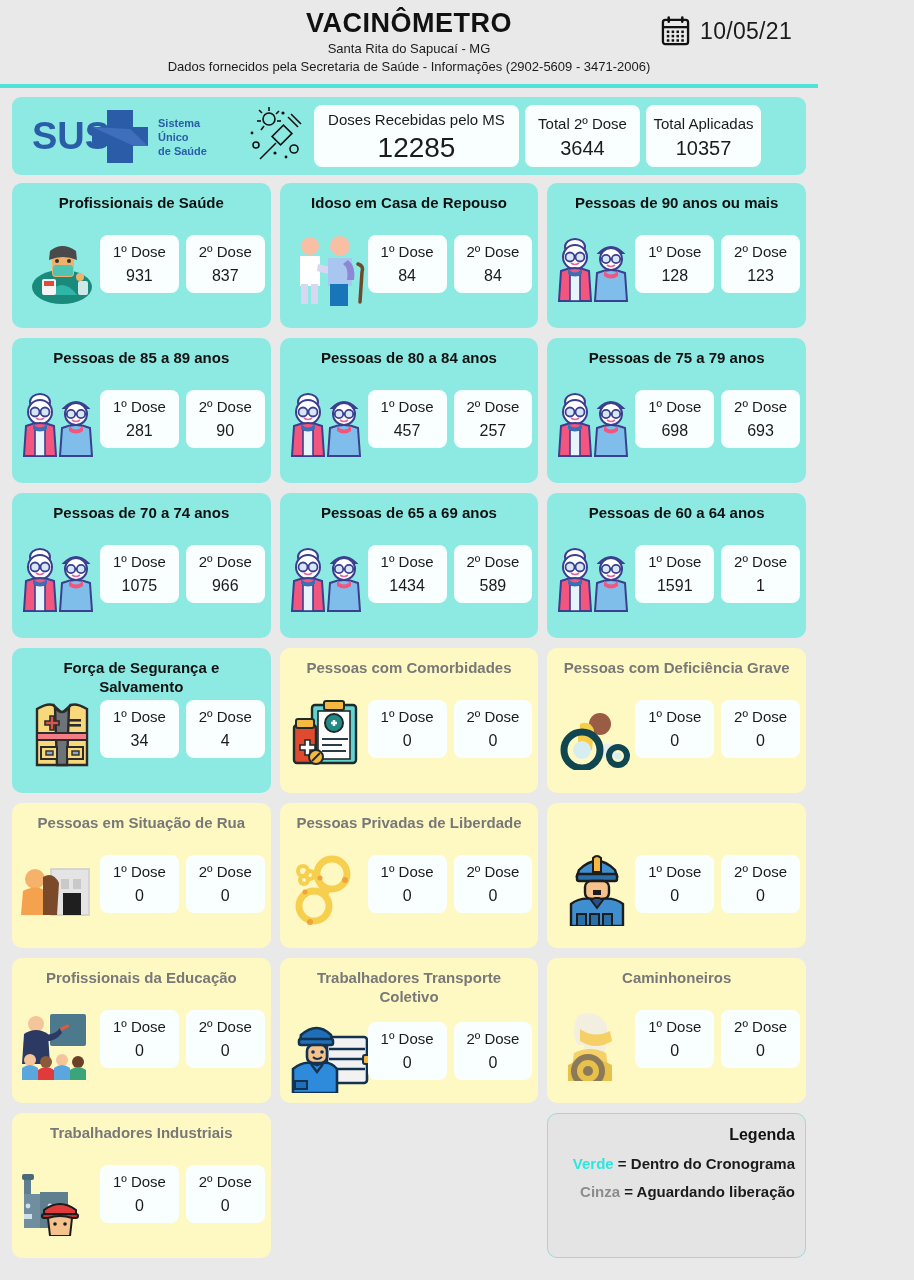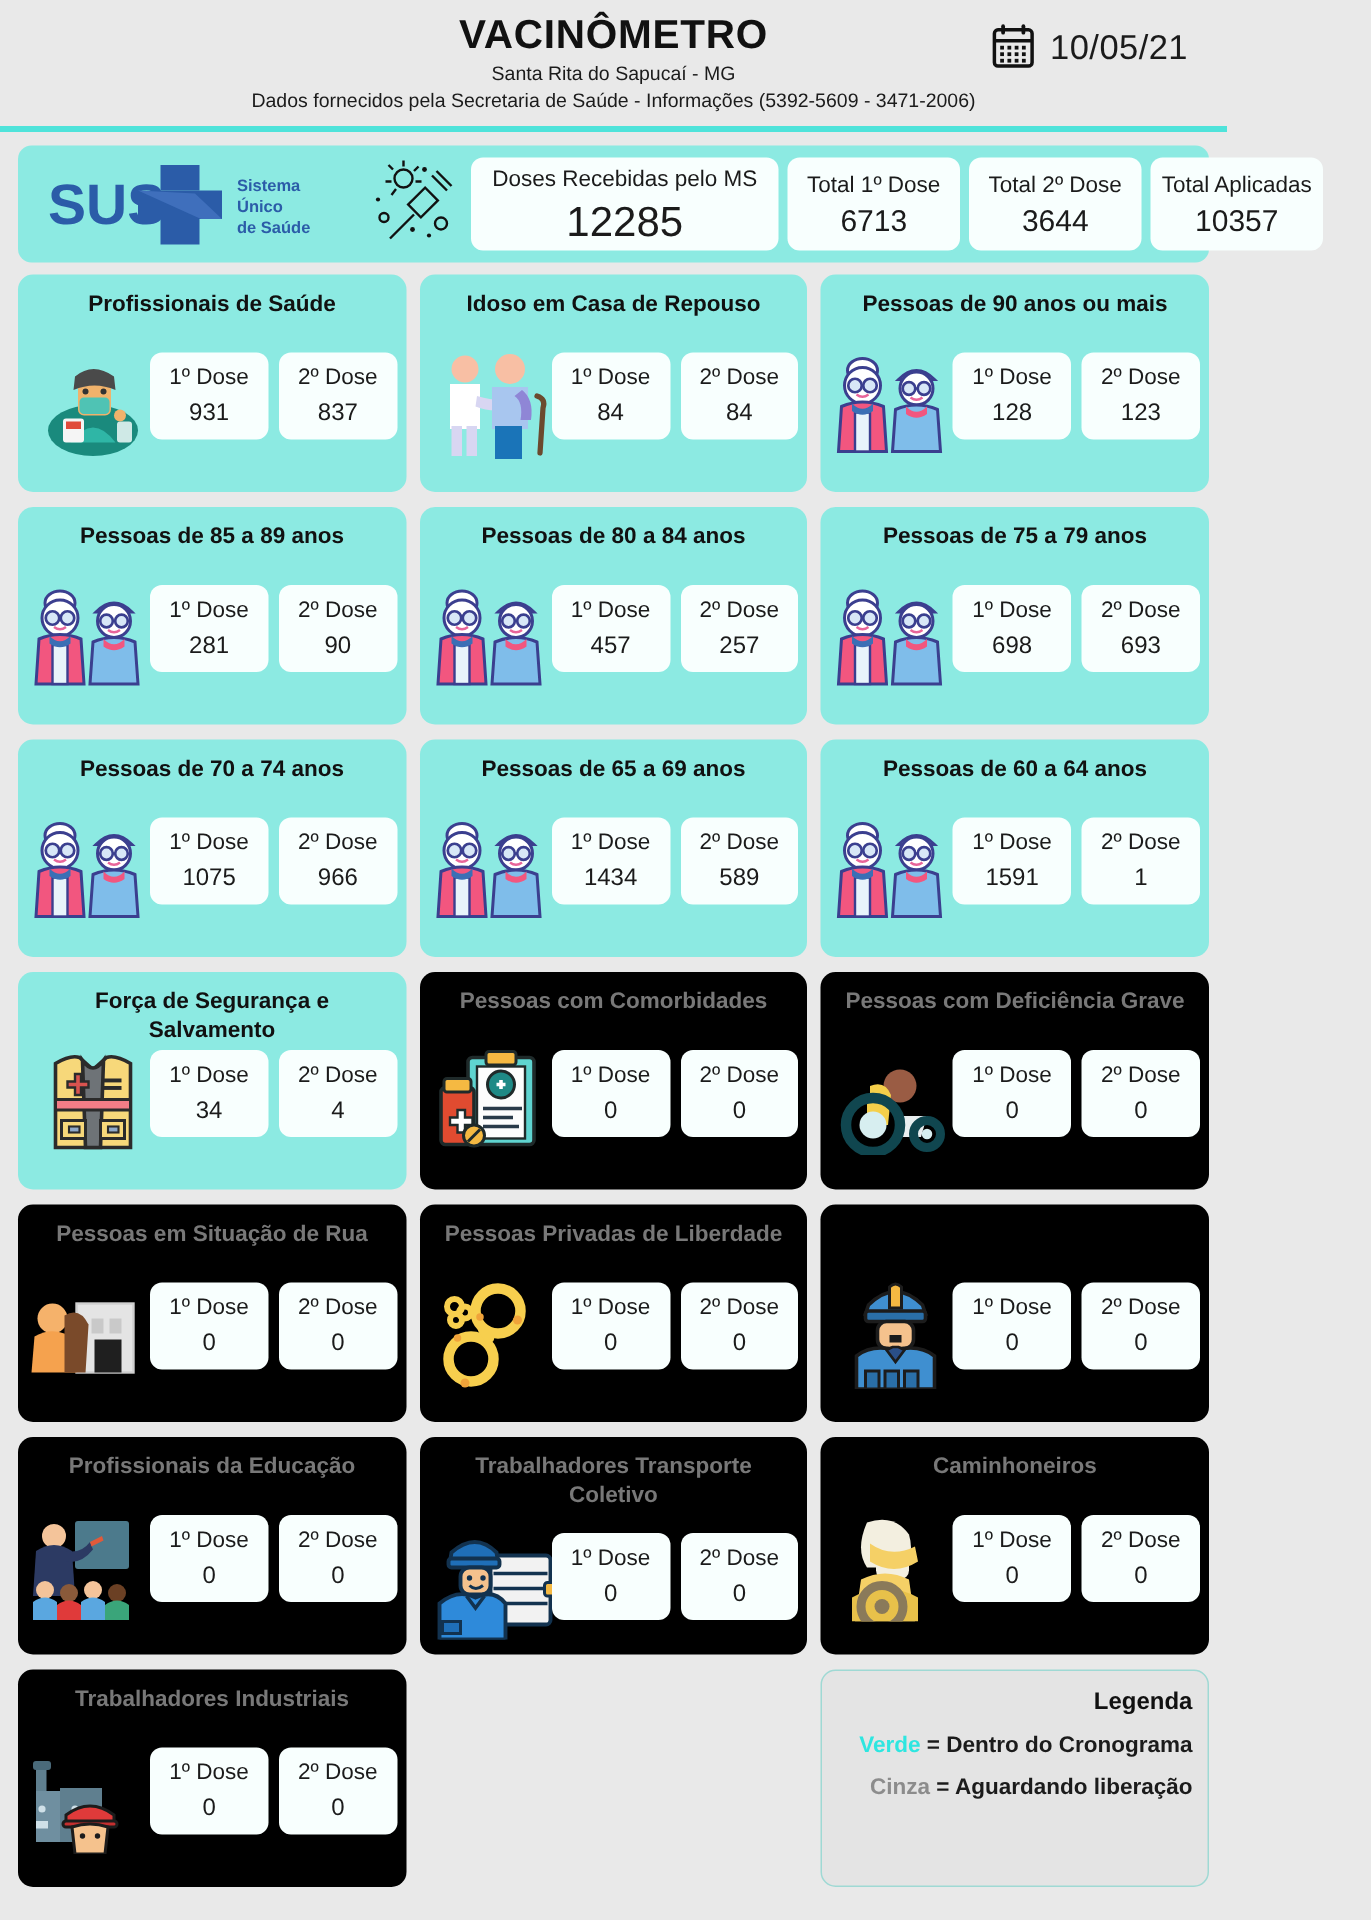--- a/index.html
+++ b/index.html
@@ -67,21 +67,21 @@
     gap: 10px 9px;
   }
   .card {
     border-radius: 10px;
     height: 145px;
     position: relative;
     padding: 6px 6px 0 6px;
     overflow: hidden;
   }
   .card.green { background: #8ceae2; }
-  .card.gray  { background: #000000; }
+  .card.gray  { background: #fef9c3; }
 
   .card-title {
     text-align: center;
     font-size: 15px;
     font-weight: bold;
     line-height: 1.22;
     padding: 5px 4px 0 4px;
   }
   .card.green .card-title { color: #111; }
   .card.gray  .card-title { color: #787878; }
@@ -133,21 +133,21 @@
   .card-empty { background: transparent; }
 </style>
 </head>
 <body>
 
 <div class="page">
 
   <div class="header">
     <div class="header-title">VACINÔMETRO</div>
     <div class="header-sub1">Santa Rita do Sapucaí - MG</div>
-    <div class="header-sub2">Dados fornecidos pela Secretaria de Saúde - Informações (5392-5609 - 3471-2006)</div>
+    <div class="header-sub2">Dados fornecidos pela Secretaria de Saúde - Informações (2902-5609 - 3471-2006)</div>
 
     <div class="date-block">
       <span>
         <svg class="cal-icon" viewBox="0 0 30 31">
           <rect x="2" y="4" width="26" height="25" rx="2.5" fill="none" stroke="#111" stroke-width="2.4"></rect>
           <line x1="2" y1="11.5" x2="28" y2="11.5" stroke="#111" stroke-width="2.4"></line>
           <line x1="8" y1="1.5" x2="8" y2="6" stroke="#111" stroke-width="2.6" stroke-linecap="round"></line>
           <line x1="22" y1="1.5" x2="22" y2="6" stroke="#111" stroke-width="2.6" stroke-linecap="round"></line>
           <g fill="#111">
             <rect x="6" y="15" width="2.6" height="2.6"></rect>
@@ -204,24 +204,20 @@
             <circle cx="6" cy="28" r="1.4"></circle>
         </g>
       </svg>
     </div>
     <div id="totals-container" style="display:flex; gap:6px; flex:1;">
         <div class="totbox big">
           <div class="lbl">Doses Recebidas pelo MS</div>
           <div class="val">12285</div>
         </div>
         <div class="totbox small">
-          <div class="lbl">Total 1º Dose</div>
-          <div class="val">6713</div>
-        </div>
-        <div class="totbox small">
           <div class="lbl">Total 2º Dose</div>
           <div class="val">3644</div>
         </div>
         <div class="totbox small">
           <div class="lbl">Total Aplicadas</div>
           <div class="val">10357</div>
         </div>
       </div>
   </div>
 

